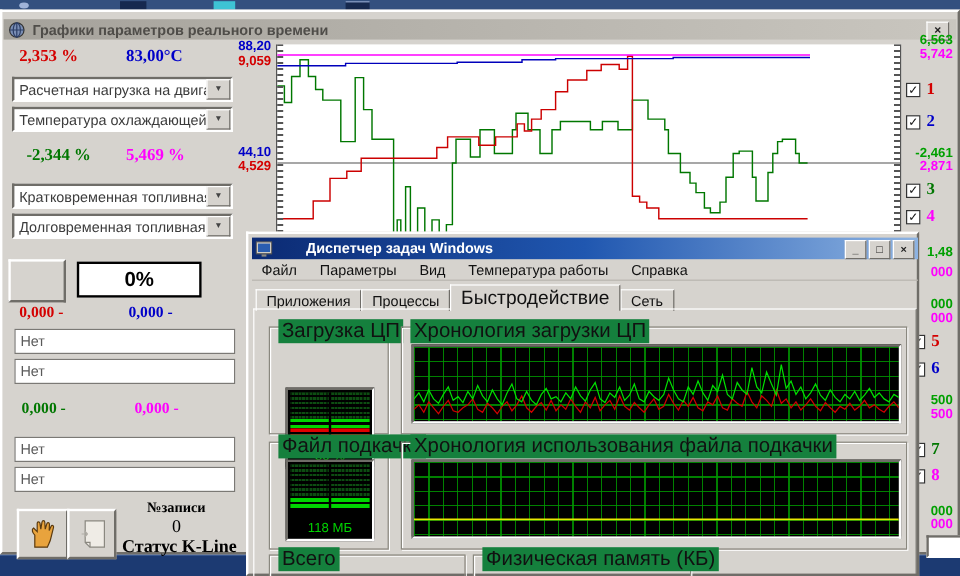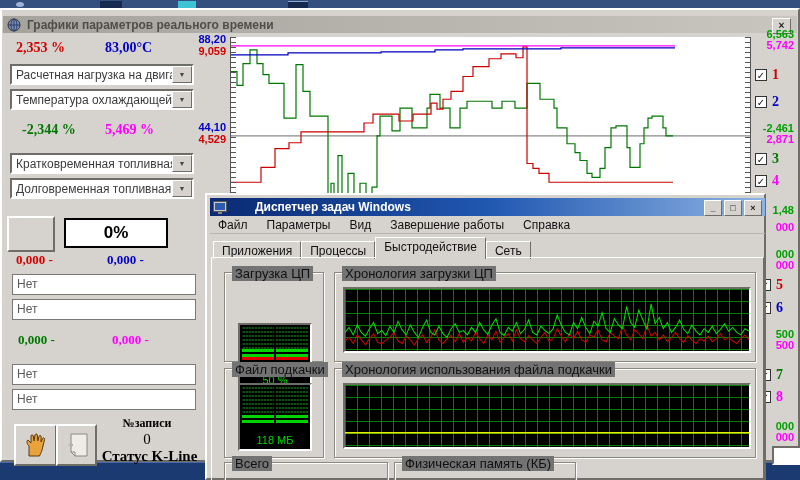--- a/index.html
+++ b/index.html
@@ -50,25 +50,25 @@
       display:flex;align-items:center;padding-left:3px;box-sizing:border-box;gap:23px;}
   .tm-title{font-size:12px;font-weight:bold;color:#fff;margin-left:5px;white-space:nowrap;}
   .tm-btn{width:16px;height:14px;background:#d6d3ce;font-size:9px;font-weight:bold;color:#222;
       display:flex;align-items:center;justify-content:center;line-height:1;margin-left:2px;}
   .tm-menubar{left:3px;top:22px;width:555px;height:17px;display:flex;gap:19px;align-items:center;
       padding-left:8px;box-sizing:border-box;border-bottom:1px solid #b8b5ae;}
   .tm-menuitem{font-size:12px;color:#111;white-space:nowrap;}
   .tab{height:18px;background:#d6d3ce;border-style:solid;border-width:1px 1px 0 1px;
       border-color:#fff #6f6d68 transparent #fff;font-size:12px;color:#111;
       padding:2px 8px 0 8px;box-sizing:border-box;white-space:nowrap;}
-  .tab.active{height:22px;margin-top:-4px;font-size:12px;z-index:3;position:relative;}
+  .tab.active{height:22px;margin-top:-4px;font-size:16px;z-index:3;position:relative;}
   .tabbody{left:4px;top:62px;width:553px;height:225px;border-style:solid;border-width:1px;
       border-color:#fff #6f6d68 #6f6d68 #fff;box-sizing:border-box;}
   .groupbox{position:absolute;border:1px solid #8a887f;box-shadow:1px 1px 0 #fff, inset 1px 1px 0 #fff;}
-  .grouptitle{position:absolute;top:-7px;left:7px;background:#737373;padding:0 3px;font-size:13px;color:#111;white-space:nowrap;}
+  .grouptitle{position:absolute;top:-7px;left:7px;background:#15803d;padding:0 3px;font-size:17px;color:#111;white-space:nowrap;}
   .gauge{position:absolute;background:#000;display:flex;flex-direction:column;}
   .gauge-display{flex:1;position:relative;margin:2px;}
   .gauge-display::after{content:"";position:absolute;left:50%;top:0;bottom:0;width:2px;background:#000;margin-left:-1px;}
   .seg-dim{background:
       repeating-linear-gradient(to right,rgba(0,0,0,.55) 0 1px,transparent 1px 3px),
       repeating-linear-gradient(to bottom,#0d4d12 0 2px,#000 2px 4px);}
   .seg-grn{background:repeating-linear-gradient(to bottom,#00d400 0 3px,#000 3px 5px);}
   .seg-red{background:repeating-linear-gradient(to bottom,#e00000 0 3px,#000 3px 5px);}
   .gauge-text{height:15px;color:#00d400;font-size:11px;text-align:center;}
   .tm-chart{position:absolute;background-color:#000;
@@ -245,21 +245,21 @@
         <div class="tm-btn raised1">_</div>
         <div class="tm-btn raised1">□</div>
         <div class="tm-btn raised1">×</div>
       </div>
     </div>
 
     <div class="abs tm-menubar">
       <span class="tm-menuitem">Файл</span>
       <span class="tm-menuitem">Параметры</span>
       <span class="tm-menuitem">Вид</span>
-      <span class="tm-menuitem">Завершение работы</span>
+      <span class="tm-menuitem">Температура работы</span>
       <span class="tm-menuitem">Справка</span>
     </div>
 
     <div class="abs" style="left:6px;top:46px;display:flex;align-items:flex-end;">
       <div class="tab">Приложения</div>
       <div class="tab">Процессы</div>
       <div class="tab active">Быстродействие</div>
       <div class="tab">Сеть</div>
     </div>
 

